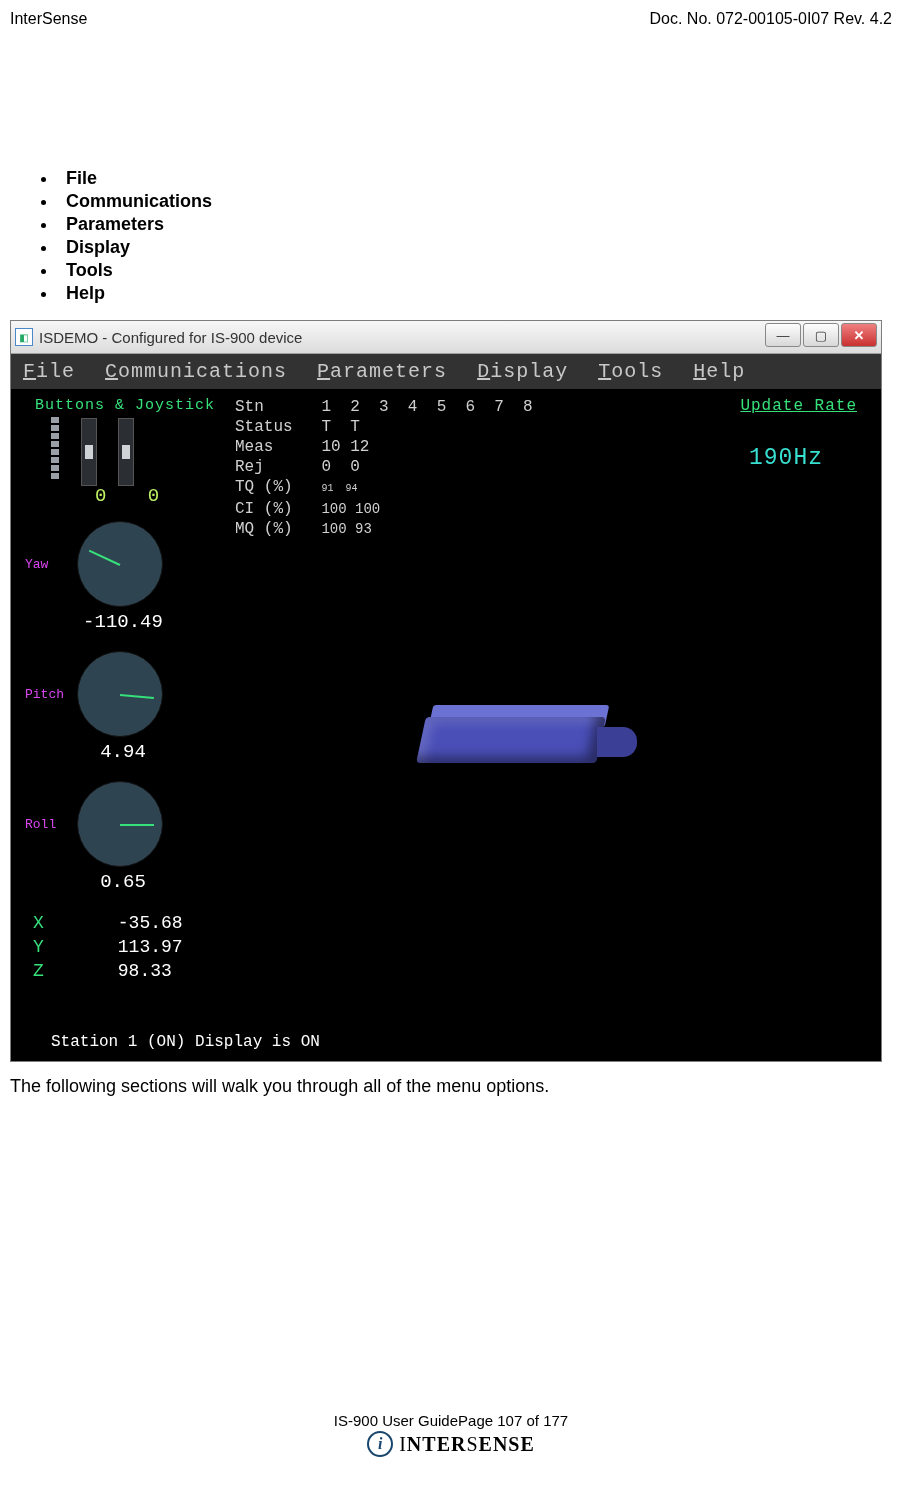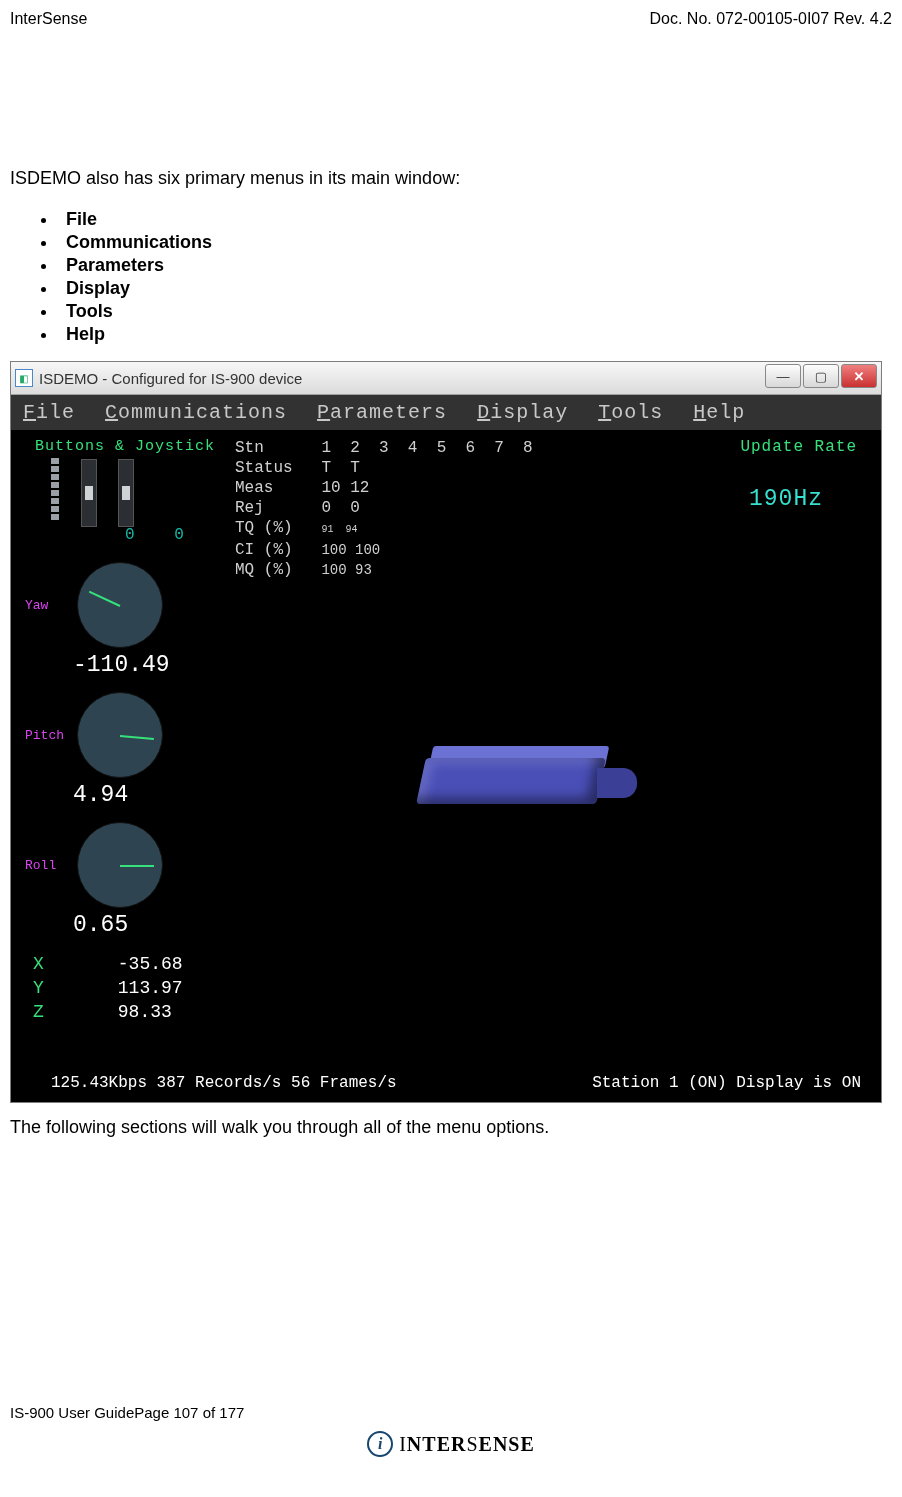--- a/index.html
+++ b/index.html
@@ -130,51 +130,51 @@
     border:1px solid #555;
     margin-left:12px;
     position:relative;
     vertical-align:bottom;
   }
   .bj-slider::after{
     content:""; position:absolute; left:3px; top:26px;
     width:8px; height:14px; background:#cfd3d6;
   }
   .bj-vals {
-    position:absolute; left:114px; top:96px;
-    color:#14b8a6;
-    font-size:16px;
+    position:absolute; left:84px; top:96px;
+    color:#bef264;
+    font-size:19px;
   }
   .bj-vals span { margin-right:30px; }
   .data-table {
     position:absolute; left:224px; top:8px;
     color:#d0d0d0; font-size:16px; line-height:20px;
     white-space:pre;
   }
   .data-table .hdr-nums { color:#d0d0d0; }
-  .upd-rate-label { position:absolute; right:24px; top:8px; color:#36e07a; letter-spacing:1px;}
+  .upd-rate-label { position:absolute; right:24px; top:8px; color:#36e07a; letter-spacing:1px;text-decoration:underline;}
   .upd-rate-val   { position:absolute; right:58px; top:56px; color:#37e0d0; font-size:23px; letter-spacing:1px;}
   .gauge-block { position:absolute; left:14px; }
   .gauge-block.yaw   { top:132px; }
   .gauge-block.pitch { top:262px; }
   .gauge-block.roll  { top:392px; }
   .gauge-label { color:#d946ef; font-size:13px; position:absolute; left:0; top:36px;}
   .gauge {
     width:84px;height:84px;border-radius:50%;
     background:#2f4451; border:1px solid #111;
     position:absolute; left:52px; top:0;
   }
   .gauge .needle {
     position:absolute; left:42px; top:42px;
     width:34px; height:2px; background:#36e07a;
     transform-origin:0 50%;
   }
   .gauge-val {
     position:absolute; left:48px; top:90px;
-    color:#fff; font-size:23px; width:100px; 
+    color:#fff; font-size:19px; width:100px; text-align:center;
   }
   .xyz { position:absolute; left:22px; top:522px; font-size:18px; line-height:24px;}
   .xyz .lab { color:#36e07a; display:inline-block; width:26px;}
   .xyz .val { color:#fff;margin-left:48px; }
   .statusbar {
     position:absolute; left:0; right:0; bottom:10px;
     color:#fff; font-size:16px;
     display:flex; justify-content:space-between;
     padding:0 20px 0 40px;
   }
@@ -204,22 +204,22 @@
     background:#3b3f96;
     border-radius:0 14px 14px 0;
   }
   .after-text { margin: 14px 0 8px 0; }
   .doc-footer {
     position:absolute; bottom:40px; left:10px; right:10px;
     text-align:center;
     font-size:15px;
   }
   .doc-footer .row {
-    display:flex; justify-content:flex-start;
-    margin-bottom:10px;
+    display:flex; justify-content:center;
+    margin-bottom:2px;
   }
   .logo { display:inline-flex; align-items:center; gap:6px; font-weight:bold; font-size:20px; font-family:"Times New Roman",serif;}
   .logo .mark {
     width:22px;height:22px;border:2px solid #18466d;border-radius:50%;
     display:inline-flex;align-items:center;justify-content:center;
     color:#18466d;font-style:italic;font-family:serif;font-size:16px;
   }
   .logo .name { letter-spacing:1px; }
   .logo .name .pre { font-weight:normal;}
   .tagline { font-size:11px; color:#18466d; font-style:italic; letter-spacing:0.5px;}
@@ -227,21 +227,20 @@
 </head>
 <body>
 
 <div class="page">
 
   <div class="doc-header">
     <span>InterSense</span>
     <span>Doc. No. 072-00105-0I07 Rev. 4.2</span>
   </div>
 
-  <p class="intro-text">ISDEMO also has six primary menus in its main window:</p>
 
   <ul class="menu-list">
     <li>File</li>
     <li>Communications</li>
     <li>Parameters</li>
     <li>Display</li>
     <li>Tools</li>
     <li>Help</li>
   </ul>
 
@@ -318,21 +317,20 @@
         <div><span class="lab">Z</span> <span class="val">98.33</span></div>
       </div>
 
       <div class="device3d">
         <div class="top"></div>
         <div class="body"></div>
         <div class="nose"></div>
       </div>
 
       <div class="statusbar">
-        <span>125.43Kbps  387 Records/s   56 Frames/s</span>
         <span>Station 1 (ON) Display is ON</span>
       </div>
     </div>
   </div>
 
   <p class="after-text">The following sections will walk you through all of the menu options.</p>
 
   <div class="doc-footer">
     <div class="row">
       <span>IS-900 User Guide</span>

